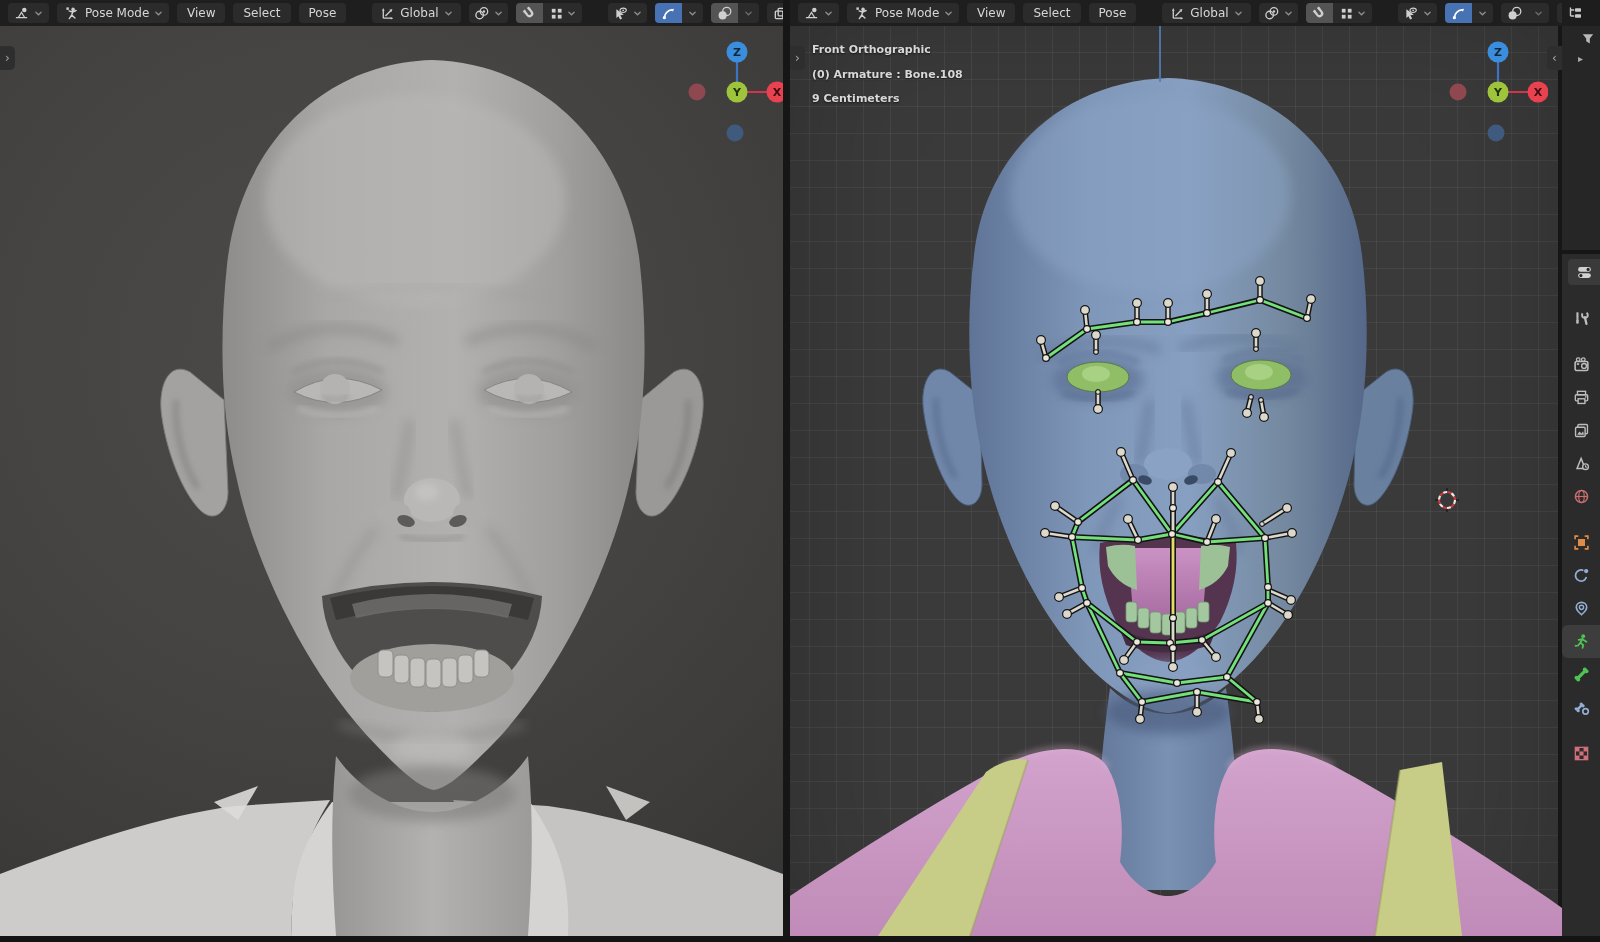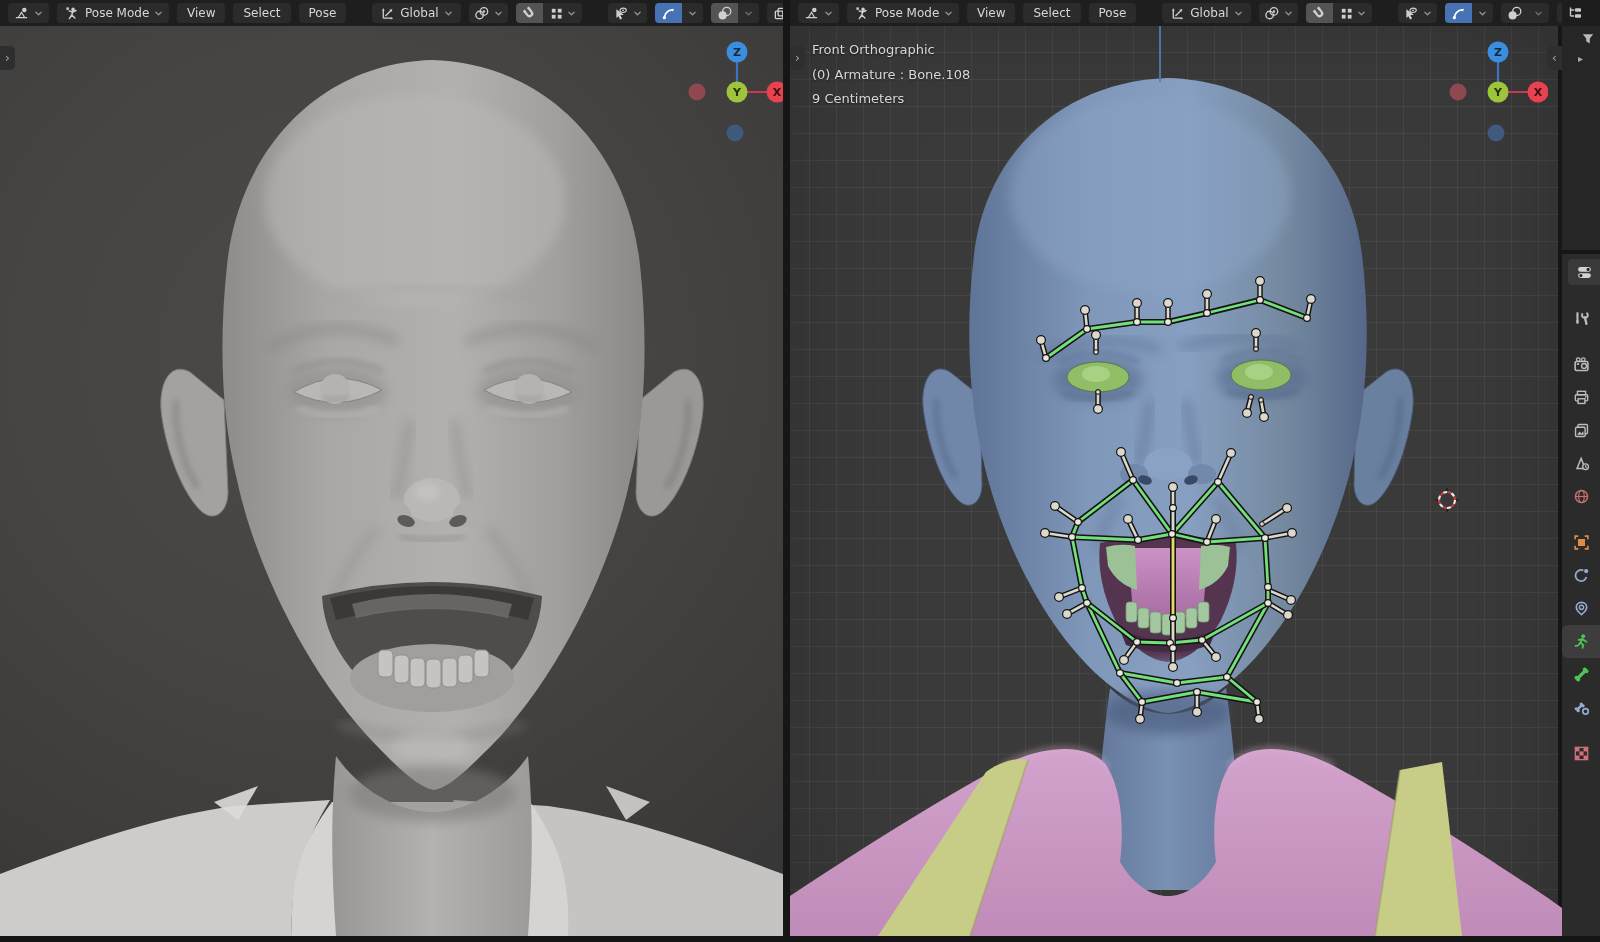--- a/index.html
+++ b/index.html
@@ -26,21 +26,21 @@
   .btn-duo{display:inline-flex;}
   .btn-duo .seg{display:inline-flex;align-items:center;gap:3px;background:#2b2b2b;border:0;height:20px;padding:0 6px;color:#d6d6d6;}
   .btn-duo .seg:first-child{border-radius:4px 0 0 4px;}
   .btn-duo .seg:last-child{border-radius:0 4px 4px 0;}
   .seg.on-grey{background:#545454;}
   .seg.on-blue{background:#4772b3;}
   .seg.on-blue .hicon{color:#fff;}
   .vp-left-only .overlay-state{background:#545454;}
   .sp14{width:10px;flex:0 0 auto;}
   
-  .overlay-text{position:absolute;left:22px;top:38px;z-index:6;color:#d8d8d8;font-size:13px;line-height:24.5px;text-shadow:0 1px 2px rgba(0,0,0,.6);}
+  .overlay-text{position:absolute;left:22px;top:38px;z-index:6;color:#d8d8d8;font-size:11px;line-height:24.5px;text-shadow:0 1px 2px rgba(0,0,0,.6);font-weight:bold;}
   .panel-toggle{position:absolute;z-index:7;width:15px;height:24px;background:#2e2e2e;color:#a8a8a8;
                 font-size:12px;display:flex;align-items:center;justify-content:center;}
   .panel-toggle.pl{left:0;top:46px;border-radius:0 5px 5px 0;}
   .panel-toggle.pr{right:0;top:46px;border-radius:5px 0 0 5px;}
   .gizmo{position:absolute;top:36px;width:100px;height:106px;z-index:7;}
   #vp-left .gizmo{right:-4px;}
   #vp-right .gizmo{right:14px;}
   .gizmo text{font-size:11px;font-weight:bold;font-family:inherit;}
   .cursor3d{position:absolute;left:645px;top:488px;z-index:6;}
   .zaxis{position:absolute;left:369px;top:26px;width:2px;height:56px;background:#4d7cb8;opacity:.85;z-index:2;}

